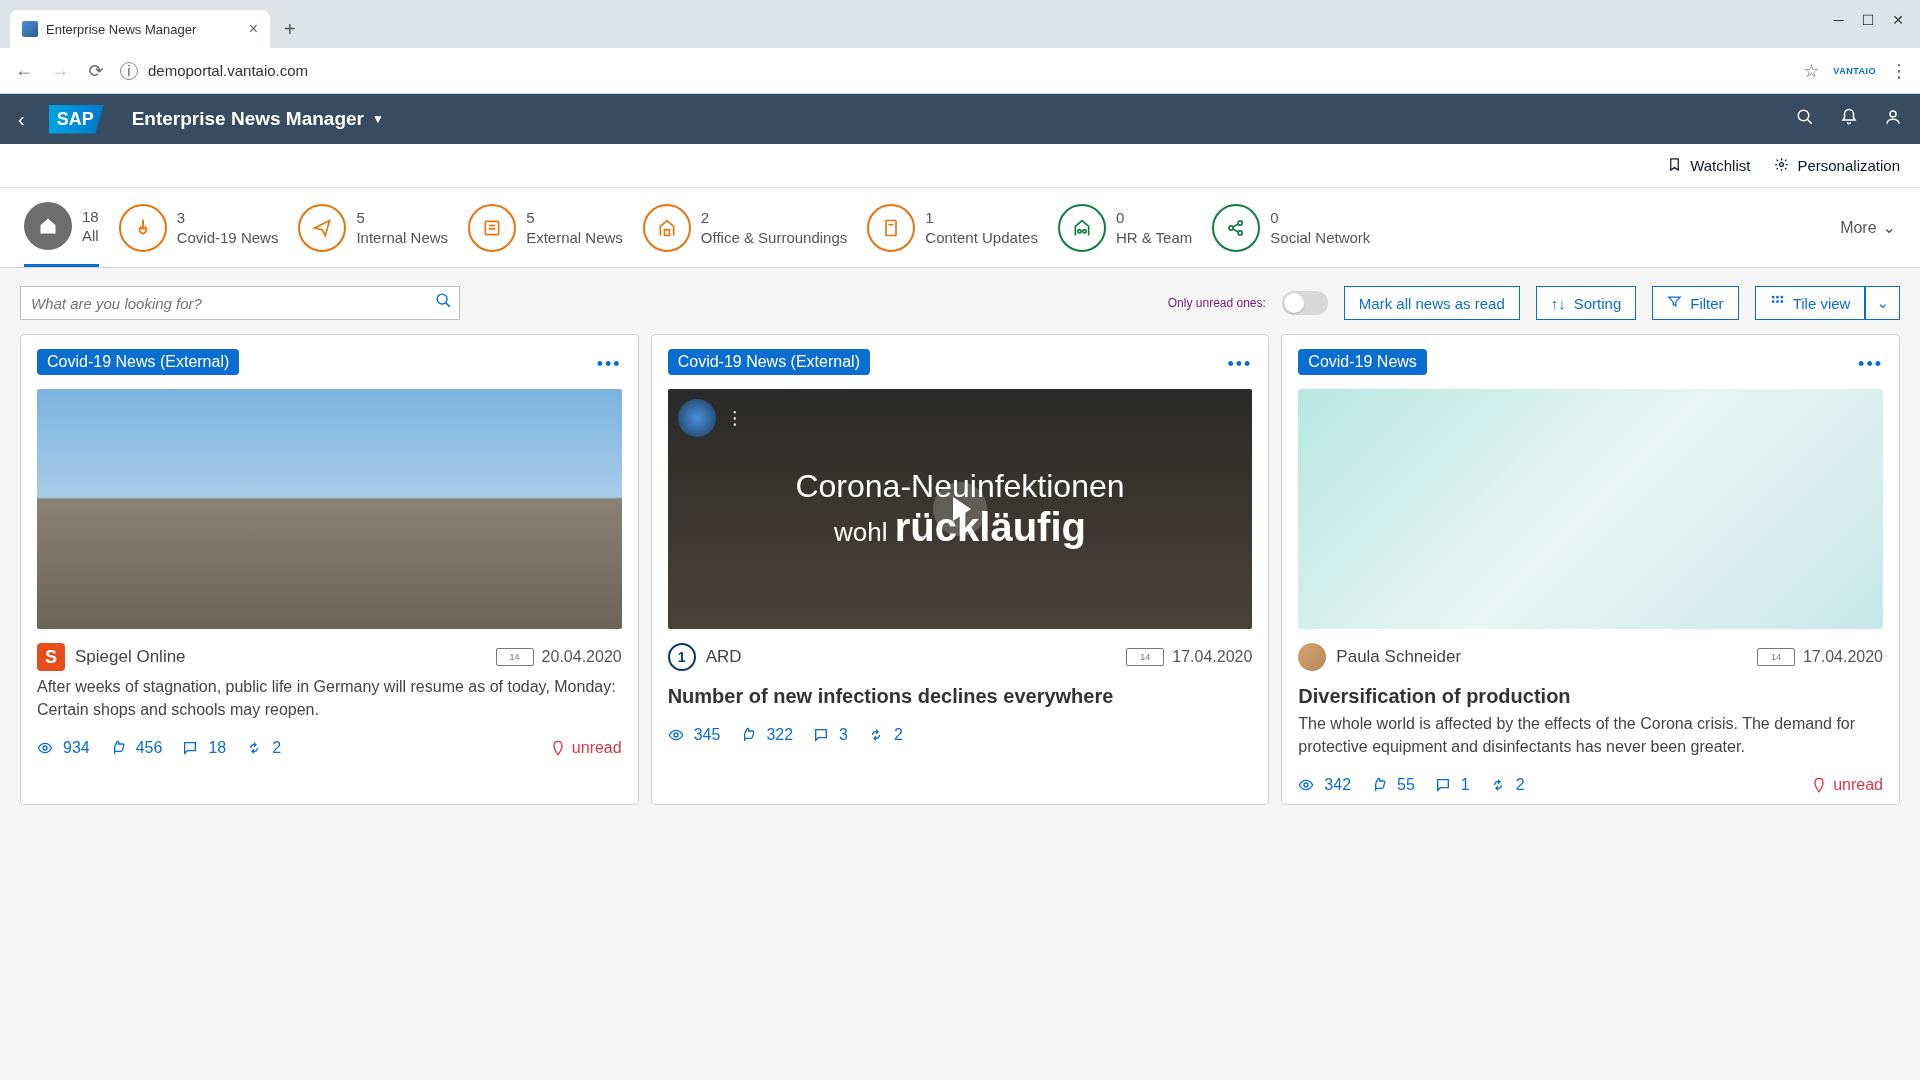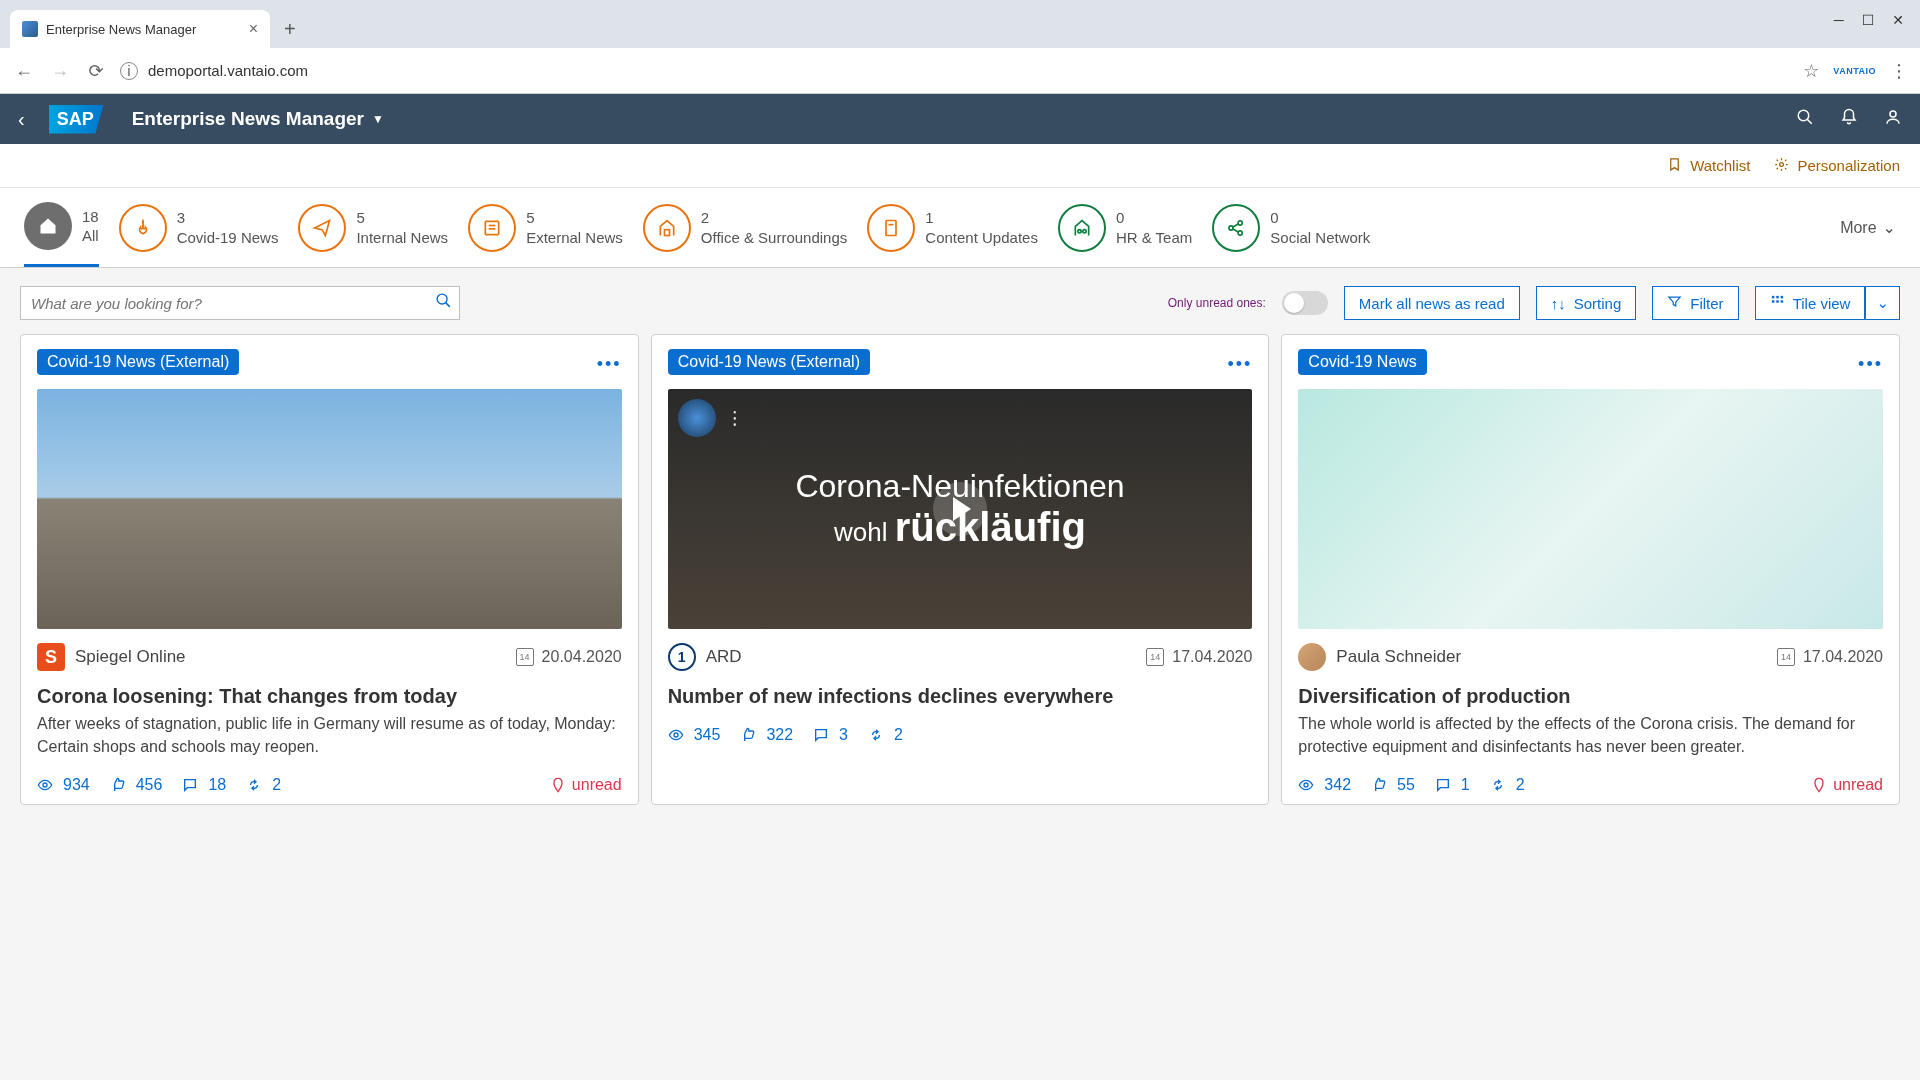--- a/index.html
+++ b/index.html
@@ -30,21 +30,21 @@
 .sap-hdr { background: #374c60; height: 50px; display: flex; align-items: center; padding: 0 18px; color: #fff; }
 .sap-back { font-size: 20px; margin-right: 24px; cursor: pointer; }
 .sap-logo { background: linear-gradient(90deg,#00a3e0,#0076cb); color: #fff; font-weight: 700; font-size: 18px; padding: 4px 10px 4px 8px; clip-path: polygon(0 0,100% 0,85% 100%,0 100%); margin-right: 28px; }
 .sap-title { font-size: 19px; font-weight: 600; display: flex; align-items: center; gap: 8px; }
 .sap-title .caret { font-size: 12px; }
 .sap-hdr-right { margin-left: auto; display: flex; gap: 26px; }
 .sap-hdr-right span { font-size: 18px; cursor: pointer; }
 
 
 .sub-bar { background: #fff; height: 44px; display: flex; align-items: center; justify-content: flex-end; padding: 0 20px; gap: 24px; border-bottom: 1px solid #e5e5e5; }
-.sub-link { color: #a16207; font-size: 15px; display: flex; align-items: center; gap: 8px; cursor: pointer; }
+.sub-link { color: #0f172a; font-size: 15px; display: flex; align-items: center; gap: 8px; cursor: pointer; }
 
 
 .cat-bar { background: #fff; display: flex; align-items: center; padding: 14px 24px; gap: 20px; border-bottom: 1px solid #d0d0d0; }
 .cat-item { display: flex; align-items: center; gap: 10px; cursor: pointer; padding-bottom: 14px; margin-bottom: -14px; }
 .cat-item.active { border-bottom: 3px solid #0a6ed1; }
 .cat-circle { width: 48px; height: 48px; border-radius: 50%; display: flex; align-items: center; justify-content: center; font-size: 20px; }
 .cat-circle.filled { background: #6e6e6e; color: #fff; }
 .cat-circle.orange { border: 2px solid #e9730c; color: #e9730c; }
 .cat-circle.green { border: 2px solid #107e3e; color: #107e3e; }
 .cat-info { display: flex; flex-direction: column; line-height: 1.3; }
@@ -88,21 +88,21 @@
 .play-btn::after { content: ""; border-left: 18px solid #fff; border-top: 12px solid transparent; border-bottom: 12px solid transparent; margin-left: 4px; }
 
 .card-meta { display: flex; align-items: center; justify-content: space-between; margin-top: 14px; }
 .src { display: flex; align-items: center; gap: 10px; }
 .src-ico { width: 28px; height: 28px; border-radius: 4px; display: flex; align-items: center; justify-content: center; color: #fff; font-weight: 700; font-size: 18px; }
 .src-ico.spiegel { background: #e84e1b; }
 .src-ico.ard { background: #fff; border: 2px solid #0a3a6e; color: #0a3a6e; border-radius: 50%; font-size: 14px; }
 .src-ico.avatar { border-radius: 50%; background: linear-gradient(135deg,#d4a574,#b8865a); }
 .src-name { font-size: 17px; color: #444; }
 .date-box { display: flex; align-items: center; gap: 8px; color: #555; font-size: 16px; }
-.cal-ico { border: 1.5px solid #777; width: 18px; height: 18px; border-radius: 2px; position: relative; font-size: 9px; display: flex; align-items: center; justify-content: center; color: #777; }
+.cal-ico { border: 1.5px solid #777; width: 38px; height: 18px; border-radius: 2px; position: relative; font-size: 9px; display: flex; align-items: center; justify-content: center; color: #777; }
 
 .card-title { font-size: 20px; font-weight: 700; color: #333; margin-top: 14px; }
 .card-desc { font-size: 16px; color: #444; margin-top: 4px; line-height: 1.45; }
 
 .card-stats { display: flex; align-items: center; gap: 20px; margin-top: 18px; color: #0a6ed1; font-size: 16px; }
 .stat { display: flex; align-items: center; gap: 10px; }
 .unread-tag { margin-left: auto; color: #d9364c; display: flex; align-items: center; gap: 6px; }
 
 svg { width: 1em; height: 1em; stroke: currentColor; fill: none; stroke-width: 2; }
 .filled-svg { fill: currentColor; stroke: none; }
@@ -335,21 +335,20 @@
     <div class="card-meta">
       <div class="src">
         <div class="src-ico spiegel">S</div>
         <span class="src-name">Spiegel Online</span>
       </div>
       <div class="date-box">
         <span class="cal-ico">14</span>
         <span>20.04.2020</span>
       </div>
     </div>
-    <div class="card-title">Corona loosening: That changes from today</div>
     <div class="card-desc">After weeks of stagnation, public life in Germany will resume as of today, Monday: Certain shops and schools may reopen.</div>
     <div class="card-stats">
       <span class="stat">
           <svg viewBox="0 0 24 24">
             <path d="M2 12s4-7 10-7 10 7 10 7-4 7-10 7-10-7-10-7z"></path>
             <circle cx="12" cy="12" r="3"></circle>
           </svg>
           <span>934</span>
         </span>
       <span class="stat">

